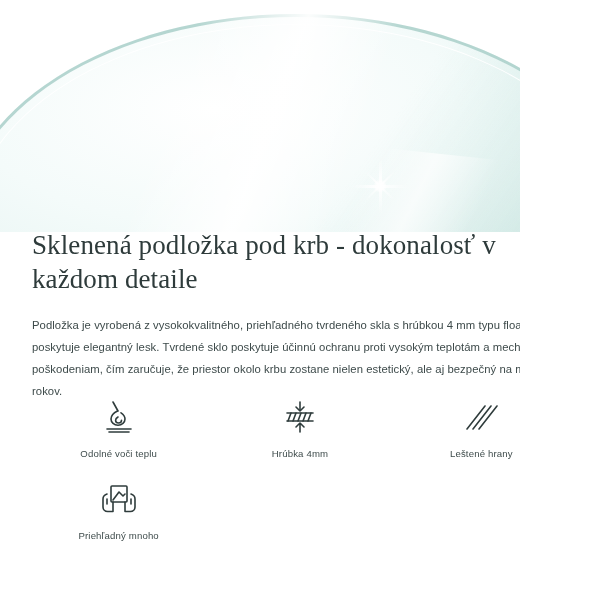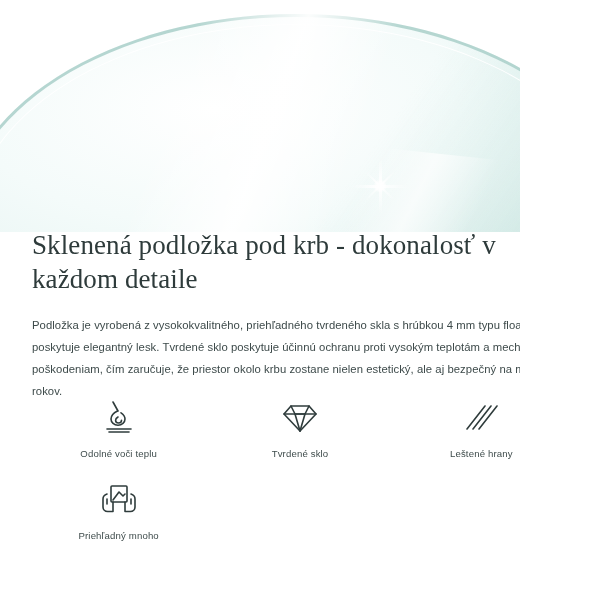--- a/index.html
+++ b/index.html
@@ -238,34 +238,40 @@
           <path d="M14 4 L19 13"></path>
           <path d="M18.5 13 c -4 2 -6.5 5 -6.5 8 0 3.6 3.1 6.2 7 6.2 3.9 0 7-2.6 7-6.2 0-2.4-1.6-4.6-4-6.2"></path>
           <path d="M19 19 c -1.6 1 -2.4 2.1 -2.4 3.3 0 1.6 1.3 2.7 3 2.7 1.6 0 2.9-1.1 2.9-2.7"></path>
           <path d="M8 31 H32"></path>
           <path d="M10 34 H30"></path>
         </svg>
       </div>
       <div class="flabel">Odolné voči teplu</div>
     </div>
 
-
-
     <div class="feature">
       <div class="ficon">
         <svg width="40" height="38" viewBox="0 0 40 38" fill="none" stroke="#2f3c3c" stroke-width="1.6" stroke-linecap="round" stroke-linejoin="round">
-          <path d="M11 8 H29 L36 16 L20 33 L4 16 Z"></path>
-          <path d="M4 16 H36"></path>
-          <path d="M11 8 L15 16 L20 33"></path>
-          <path d="M29 8 L25 16 L20 33"></path>
-          <path d="M15 16 H25"></path>
-        </svg>
-      </div>
-      <div class="flabel">Tvrdené sklo</div>
-    </div>
+          <path d="M20 4 V12"></path>
+          <path d="M16 9 L20 13 L24 9"></path>
+          <path d="M7 15 H33"></path>
+          <path d="M7 23 H33"></path>
+          <path d="M11 15 L8 23"></path>
+          <path d="M16 15 L13 23"></path>
+          <path d="M21 15 L18 23"></path>
+          <path d="M26 15 L23 23"></path>
+          <path d="M31 15 L28 23"></path>
+          <path d="M20 34 V26"></path>
+          <path d="M16 29 L20 25 L24 29"></path>
+        </svg>
+      </div>
+      <div class="flabel">Hrúbka 4mm</div>
+    </div>
+
+
 
     <div class="feature">
       <div class="ficon">
         <svg width="40" height="38" viewBox="0 0 40 38" fill="none" stroke="#2f3c3c" stroke-width="1.6" stroke-linecap="round" stroke-linejoin="round">
           <path d="M6 31 L24 8"></path>
           <path d="M12 31 L30 8"></path>
           <path d="M18 31 L36 8"></path>
         </svg>
       </div>
       <div class="flabel">Leštené hrany</div>

